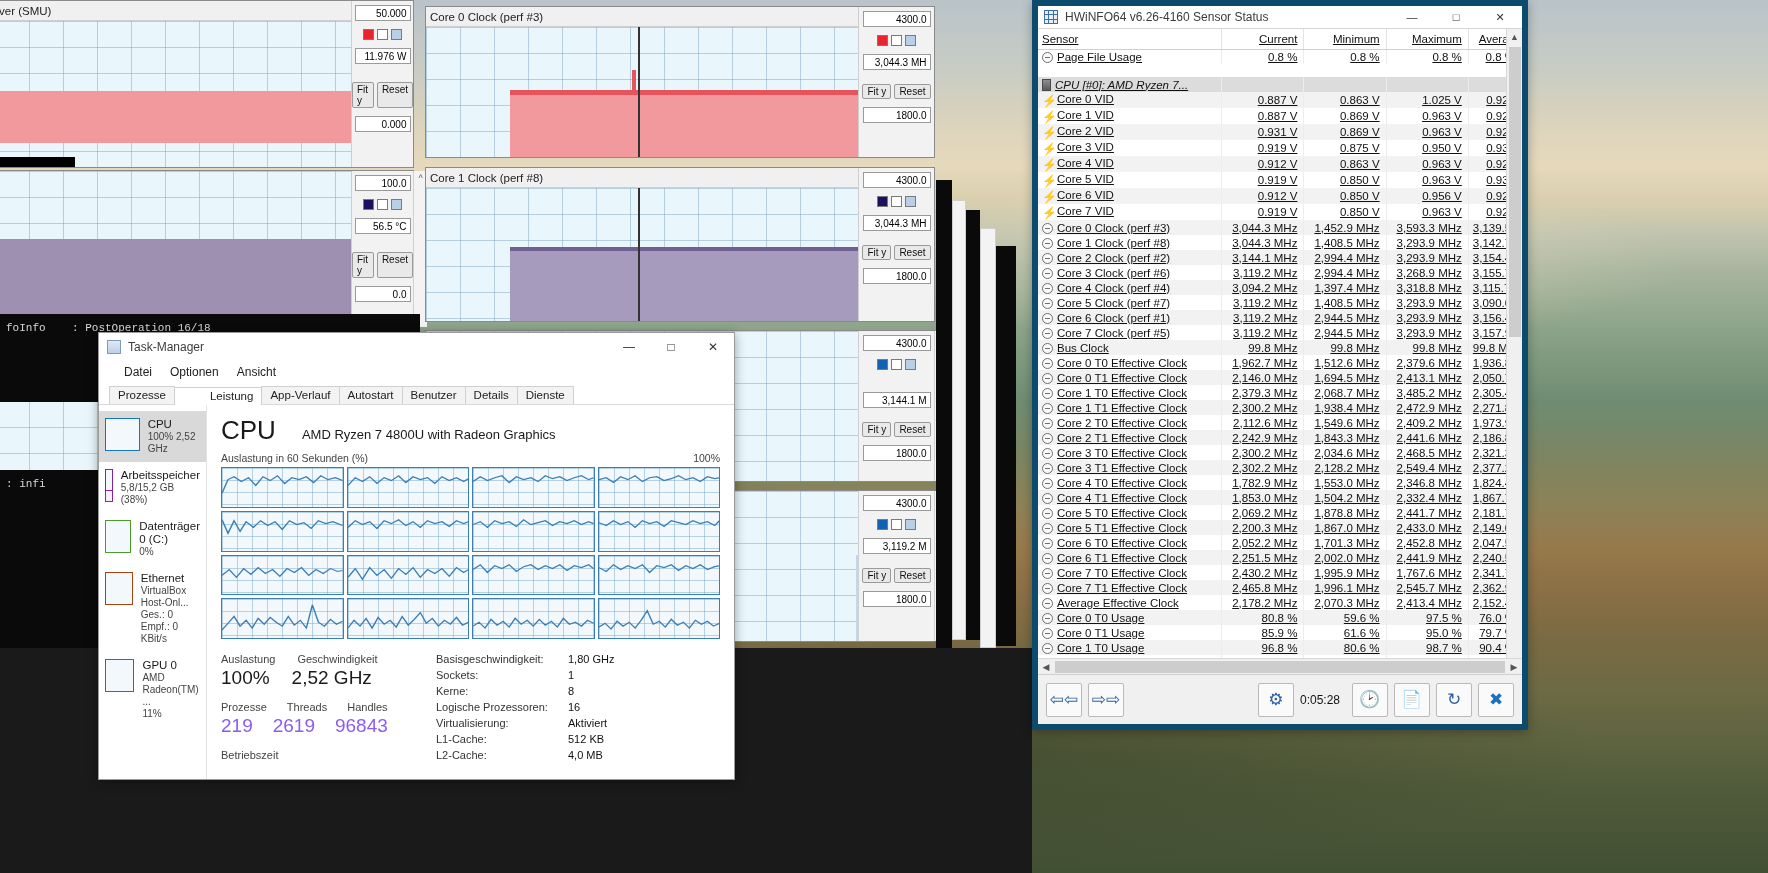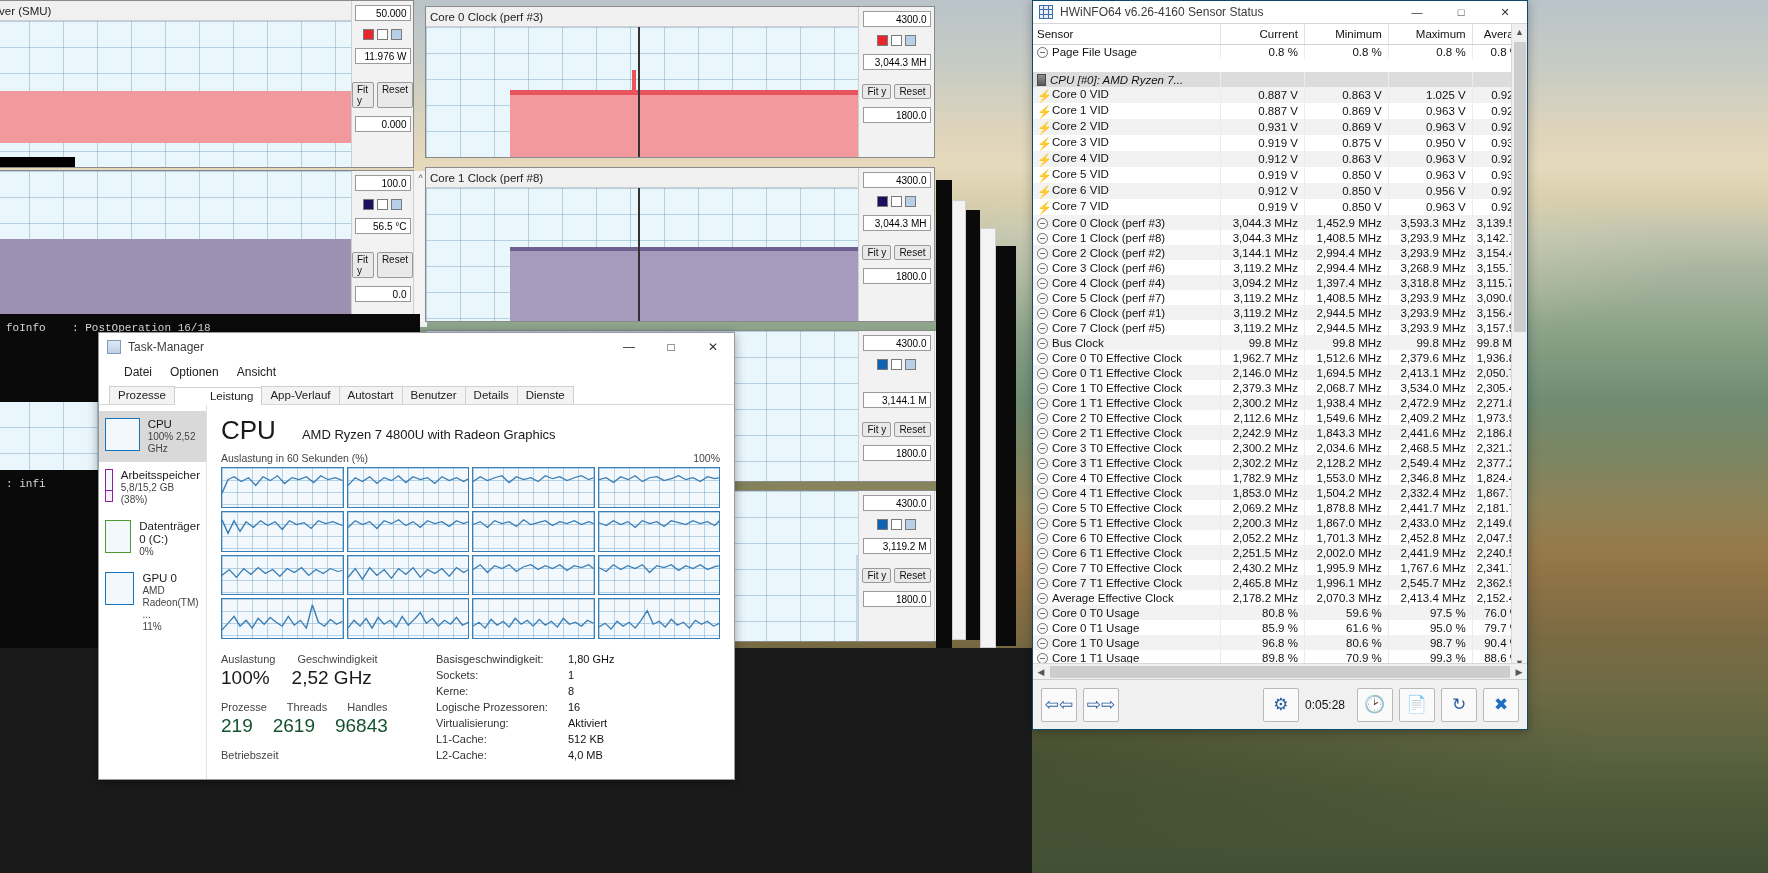--- a/index.html
+++ b/index.html
@@ -126,48 +126,48 @@
   .cpuCell .cg{ position:absolute; inset:0;
     background-image:
       linear-gradient(to right, rgba(120,170,205,.5) 1px, transparent 1px),
       linear-gradient(to bottom, rgba(120,170,205,.5) 1px, transparent 1px);
     background-size:15px 12px; }
   #tmStats{ display:flex; margin-top:14px; }
   #tmStatsLeft{ width:215px; }
   .statHeadRow{ display:flex; gap:22px; font-size:11px; color:#444; }
   .statValRow{ display:flex; gap:22px; font-size:19px; color:#1a1a1a; margin-top:2px; }
   .statRow2Head{ display:flex; gap:20px; font-size:11px; color:#444; margin-top:12px; }
-  .statRow2Val{ display:flex; gap:20px; font-size:19px; color:#14532d; margin-top:2px; }
+  .statRow2Val{ display:flex; gap:20px; font-size:19px; color:#8b5cf6; margin-top:2px; }
   #tmStatsRight{ flex:1; font-size:11px; color:#1a1a1a; }
   .kvrow{ display:flex; margin-bottom:4px; }
   .kvrow .k{ width:132px; color:#333; }
   .kvrow .v{ color:#111; }
 
   
   #hwinfo{
     position:absolute; left:1032px; top:0px; width:496px; height:730px;
-    background:#84cc16; border:1px solid #0c4a6e; overflow:hidden;
+    background:#84cc16; border:6px solid #0c4a6e; overflow:hidden;
     box-shadow:0 2px 10px rgba(0,0,0,.3);
   }
   #hwTitle{
     height:22px; background:#fff; display:flex; align-items:center; padding-left:6px;
     font-size:12px; color:#3b3b3b;
   }
   #hwTitle .appicon{
     width:14px; height:14px; margin-right:7px; background:#3c6fa8;
     display:grid; grid-template-columns:repeat(3,1fr); gap:1px; padding:1px;
   }
   #hwTitle .appicon i{ background:#e9eef5; display:block; }
   .hwwinbtns{ margin-left:auto; display:flex; height:22px; }
   .hwwinbtn{ width:44px; display:flex; align-items:center; justify-content:center;
              font-size:11px; color:#333; }
   #hwTableWrap{ position:relative; height:648px; background:#fff;
                 border-top:1px solid #d6d6d6; }
   table.sensors{ border-collapse:collapse; width:100%; table-layout:fixed;
-                 font-size:11.5px; color:#111; }
+                 font-size:11.5px; color:#111;text-decoration:underline; }
   table.sensors th{
     font-weight:normal; background:#fff; text-align:right;
     border-bottom:1px solid #cfcfcf; border-right:1px solid #e3e3e3;
     padding:3px 6px 3px 4px; height:20px; color:#111;
   }
   table.sensors th.name{ text-align:left; }
   table.sensors td{
     padding:1px 6px 1px 4px; height:15px; text-align:right;
     border-right:1px solid #ececec; white-space:nowrap; overflow:hidden;
   }
@@ -431,20 +431,28 @@
         </div>
       </div>
       <div class="tmItem">
         <div class="tmThumb disk"></div>
         <div>
           <div class="lbl">Datenträger 0 (C:)</div>
           <div class="sub">0%</div>
         </div>
       </div>
       <div class="tmItem">
+        <div class="tmThumb eth"></div>
+        <div>
+          <div class="lbl">Ethernet</div>
+          <div class="sub">VirtualBox Host-Onl...</div>
+          <div class="sub">Ges.: 0 Empf.: 0 KBit/s</div>
+        </div>
+      </div>
+      <div class="tmItem">
         <div class="tmThumb gpu"></div>
         <div>
           <div class="lbl">GPU 0</div>
           <div class="sub">AMD Radeon(TM) ...</div>
           <div class="sub">11%</div>
         </div>
       </div>
     </div>
 
     <div id="tmMain">
@@ -806,21 +814,21 @@
             <td class="name"><span class="sicon clock"></span><span>Core 0 T1 Effective Clock</span></td>
             <td>2,146.0 MHz</td>
             <td>1,694.5 MHz</td>
             <td>2,413.1 MHz</td>
             <td>2,050.7 MH</td>
           </tr>
           <tr>
             <td class="name"><span class="sicon clock"></span><span>Core 1 T0 Effective Clock</span></td>
             <td>2,379.3 MHz</td>
             <td>2,068.7 MHz</td>
-            <td>3,534.0 MHz</td>
+            <td>3,485.2 MHz</td>
             <td>2,305.4 MH</td>
           </tr>
           <tr class="alt">
             <td class="name"><span class="sicon clock"></span><span>Core 1 T1 Effective Clock</span></td>
             <td>2,300.2 MHz</td>
             <td>1,938.4 MHz</td>
             <td>2,472.9 MHz</td>
             <td>2,271.8 MH</td>
           </tr>
           <tr>

